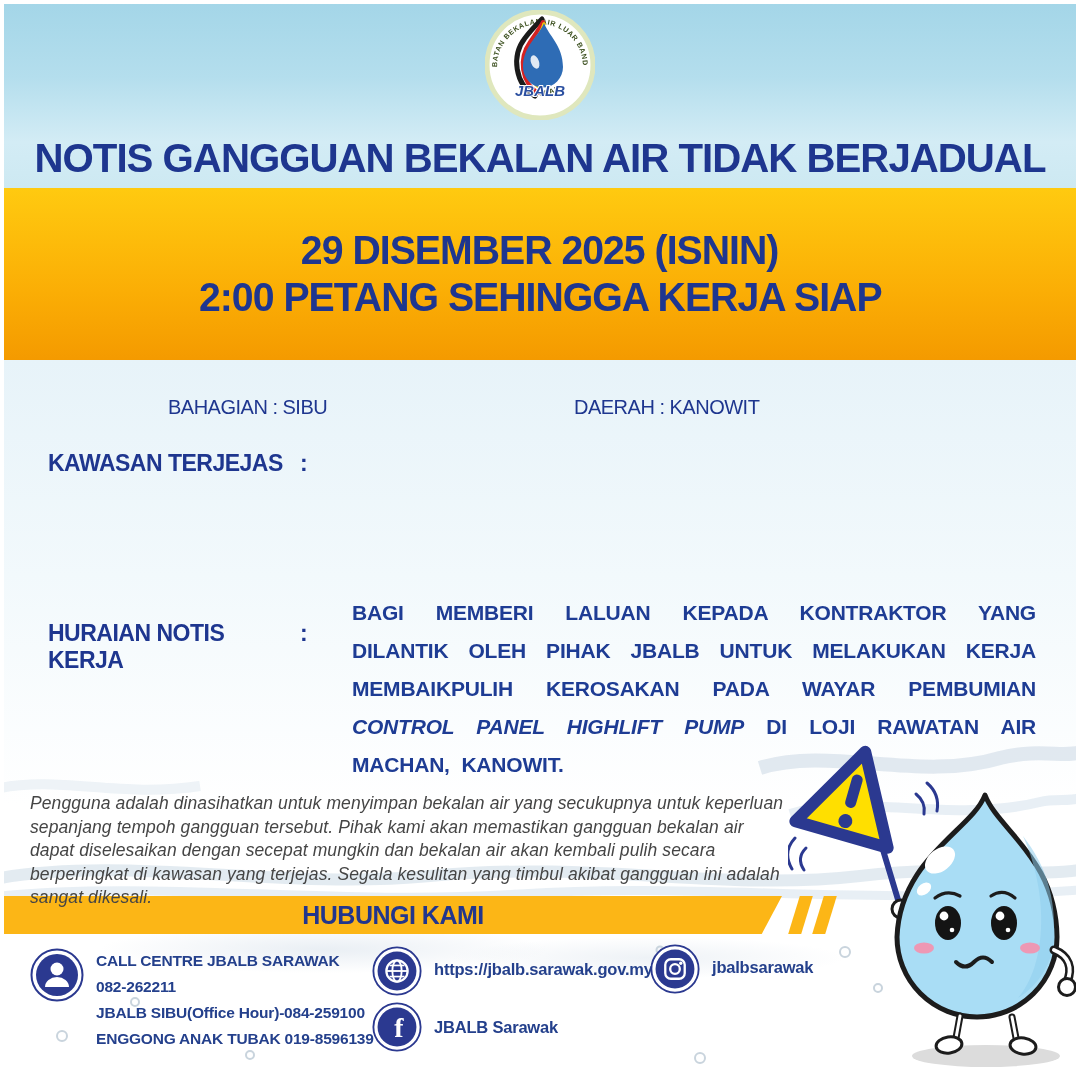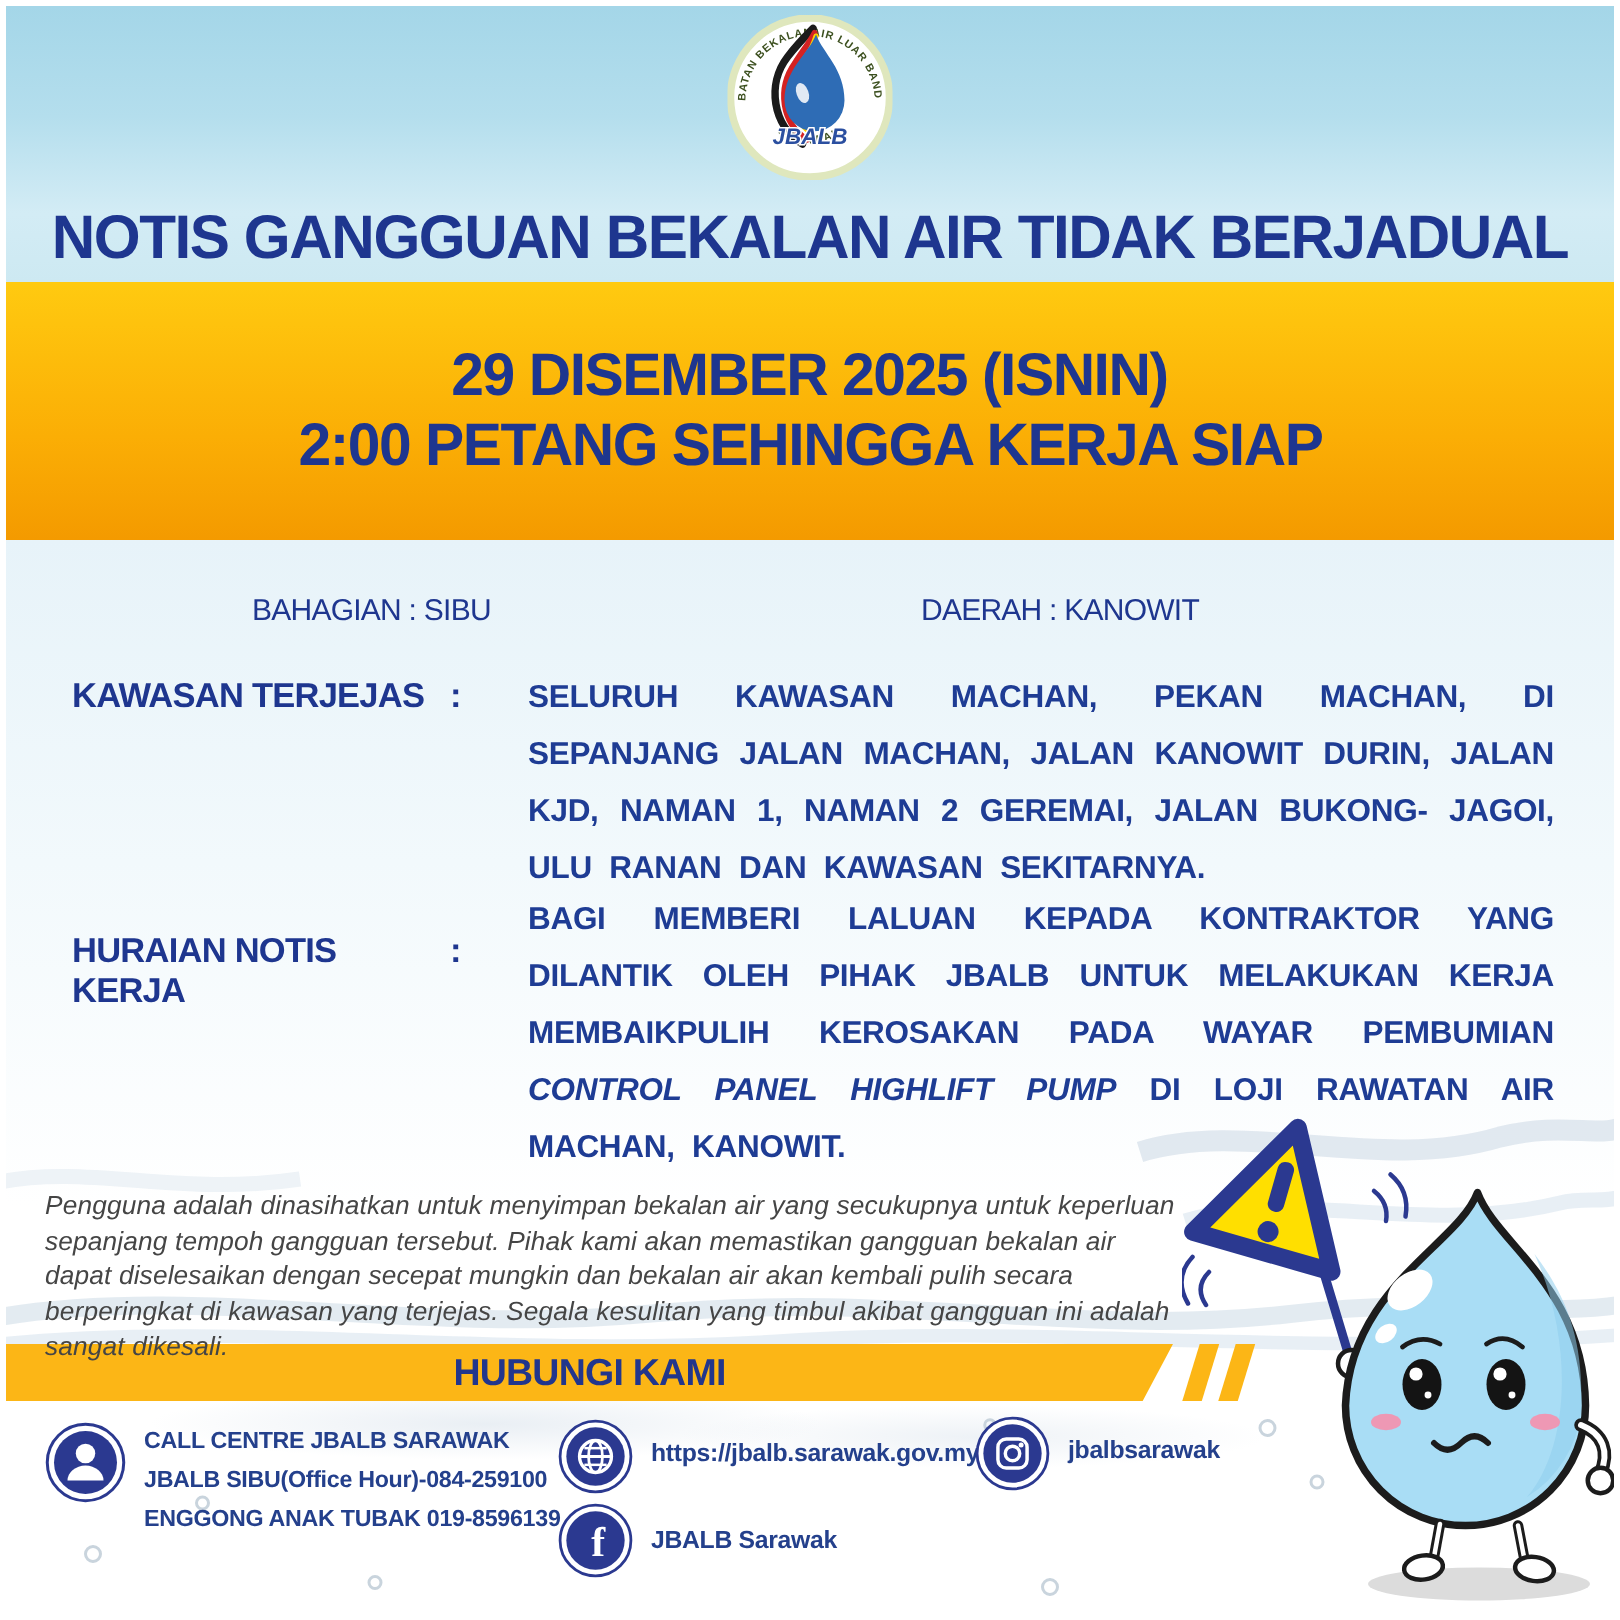--- a/index.html
+++ b/index.html
@@ -31,21 +31,21 @@
   }
   .sched-line{font-weight:bold;font-size:40px;letter-spacing:-1px;color:#1e368f;transform:scaleX(0.98);}
 
   
   .sec-body{
     position:absolute;left:4px;top:360px;right:4px;height:716px;
     background:linear-gradient(180deg,#e7f3f9 0%,#f2f9fc 30%,#ffffff 62%);
   }
   .region-label{position:absolute;font-weight:normal;font-size:20px;color:#1e368f;letter-spacing:-0.5px;}
   .bahagian{left:168px;top:396px;}
-  .daerah{left:574px;top:396px;margin-left:40px;}
+  .daerah{left:574px;top:396px;}
 
   .detail-label{position:absolute;left:48px;width:250px;font-weight:bold;font-size:23px;color:#1e368f;letter-spacing:-0.5px;}
   .detail-colon{position:absolute;left:300px;font-weight:bold;font-size:23px;color:#1e368f;}
   .detail-text{
     position:absolute;left:352px;width:684px;
     font-weight:bold;font-size:21px;line-height:38px;color:#1e3c94;
     text-align:justify;letter-spacing:-0.2px;word-spacing:6px;
   }
   .kawasan-label,.kawasan-colon{top:450px;}
   .kawasan-text{top:446px;}
@@ -127,21 +127,20 @@
     <div class="sched-line">2:00 PETANG SEHINGGA KERJA SIAP</div>
   </div>
 
   <div class="sec-body"></div>
 
   <span class="region-label bahagian" style="position:absolute;z-index:3;">BAHAGIAN : SIBU</span>
   <span class="region-label daerah" style="position:absolute;z-index:3;">DAERAH : KANOWIT</span>
 
   <span class="detail-label kawasan-label" style="z-index:3;">KAWASAN TERJEJAS</span>
   <span class="detail-colon kawasan-colon" style="z-index:3;">:</span>
-  <div class="detail-text kawasan-text" style="z-index:3;">SELURUH KAWASAN MACHAN, PEKAN MACHAN, DI SEPANJANG JALAN MACHAN, JALAN KANOWIT DURIN, JALAN KJD, NAMAN 1, NAMAN 2 GEREMAI, JALAN BUKONG- JAGOI, ULU RANAN DAN KAWASAN SEKITARNYA.</div>
 
   <span class="detail-label huraian-label" style="z-index:3;">HURAIAN NOTIS KERJA</span>
   <span class="detail-colon huraian-colon" style="z-index:3;">:</span>
   <div class="detail-text huraian-text" style="z-index:3;">
     <span>BAGI MEMBERI LALUAN KEPADA KONTRAKTOR YANG DILANTIK OLEH PIHAK JBALB UNTUK MELAKUKAN KERJA MEMBAIKPULIH KEROSAKAN PADA WAYAR PEMBUMIAN </span><span class="it">CONTROL PANEL HIGHLIFT PUMP</span><span> DI LOJI RAWATAN AIR MACHAN, KANOWIT.</span>
   </div>
 
   <svg class="water-band" viewBox="0 0 1080 185">
     <path d="M0,150 C130,128 280,162 430,148 C600,132 720,164 860,148 C960,136 1030,150 1080,142" stroke="#d4e0ea" stroke-width="12" fill="none" opacity="0.65"></path>
     <path d="M0,168 C160,152 330,178 520,166 C700,154 860,178 1080,162" stroke="#e2ebf2" stroke-width="9" fill="none" opacity="0.8"></path>
@@ -175,20 +174,21 @@
   <div class="contact">
 
     <svg class="c-icon" style="left:30px;top:948px;" width="54" height="54" viewBox="0 0 54 54">
       <circle cx="27" cy="27" r="25.5" fill="#ffffff" stroke="#2b3990" stroke-width="2"></circle>
       <circle cx="27" cy="27" r="21" fill="#2b3990"></circle>
       <circle cx="27" cy="21" r="6.5" fill="#ffffff"></circle>
       <path d="M15,39 a12,10 0 0 1 24,0 z" fill="#ffffff"></path>
     </svg>
     <div class="c-text phone-lines">
       <div>CALL CENTRE JBALB SARAWAK</div>
+      <div>082-262211</div>
       <div>JBALB SIBU(Office Hour)-084-259100</div>
       <div>ENGGONG ANAK TUBAK 019-8596139</div>
     </div>
 
     <svg class="c-icon" style="left:372px;top:946px;" width="50" height="50" viewBox="0 0 54 54">
       <circle cx="27" cy="27" r="25.5" fill="#ffffff" stroke="#2b3990" stroke-width="2"></circle>
       <circle cx="27" cy="27" r="21" fill="#2b3990"></circle>
       <circle cx="27" cy="27" r="11.5" stroke="#ffffff" stroke-width="2.4" fill="none"></circle>
       <ellipse cx="27" cy="27" rx="5" ry="11.5" stroke="#ffffff" stroke-width="2" fill="none"></ellipse>
       <line x1="15.5" y1="27" x2="38.5" y2="27" stroke="#ffffff" stroke-width="2"></line>

